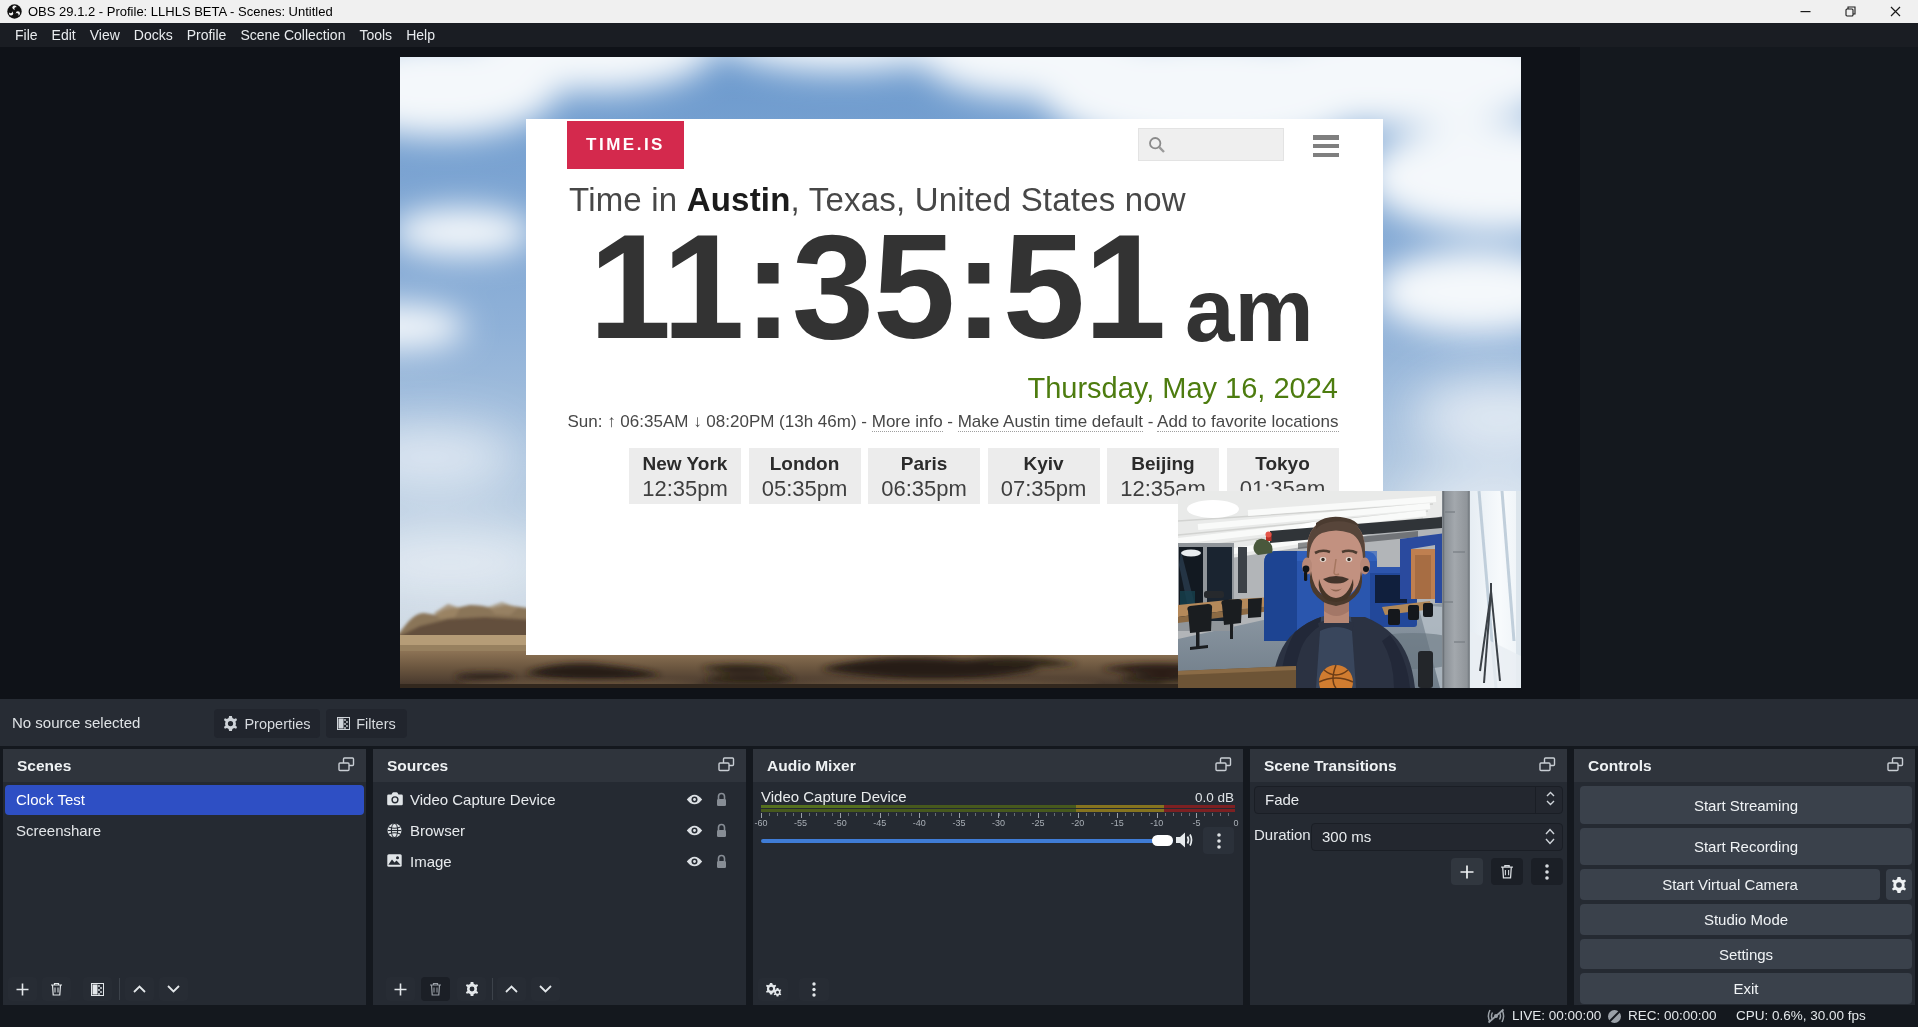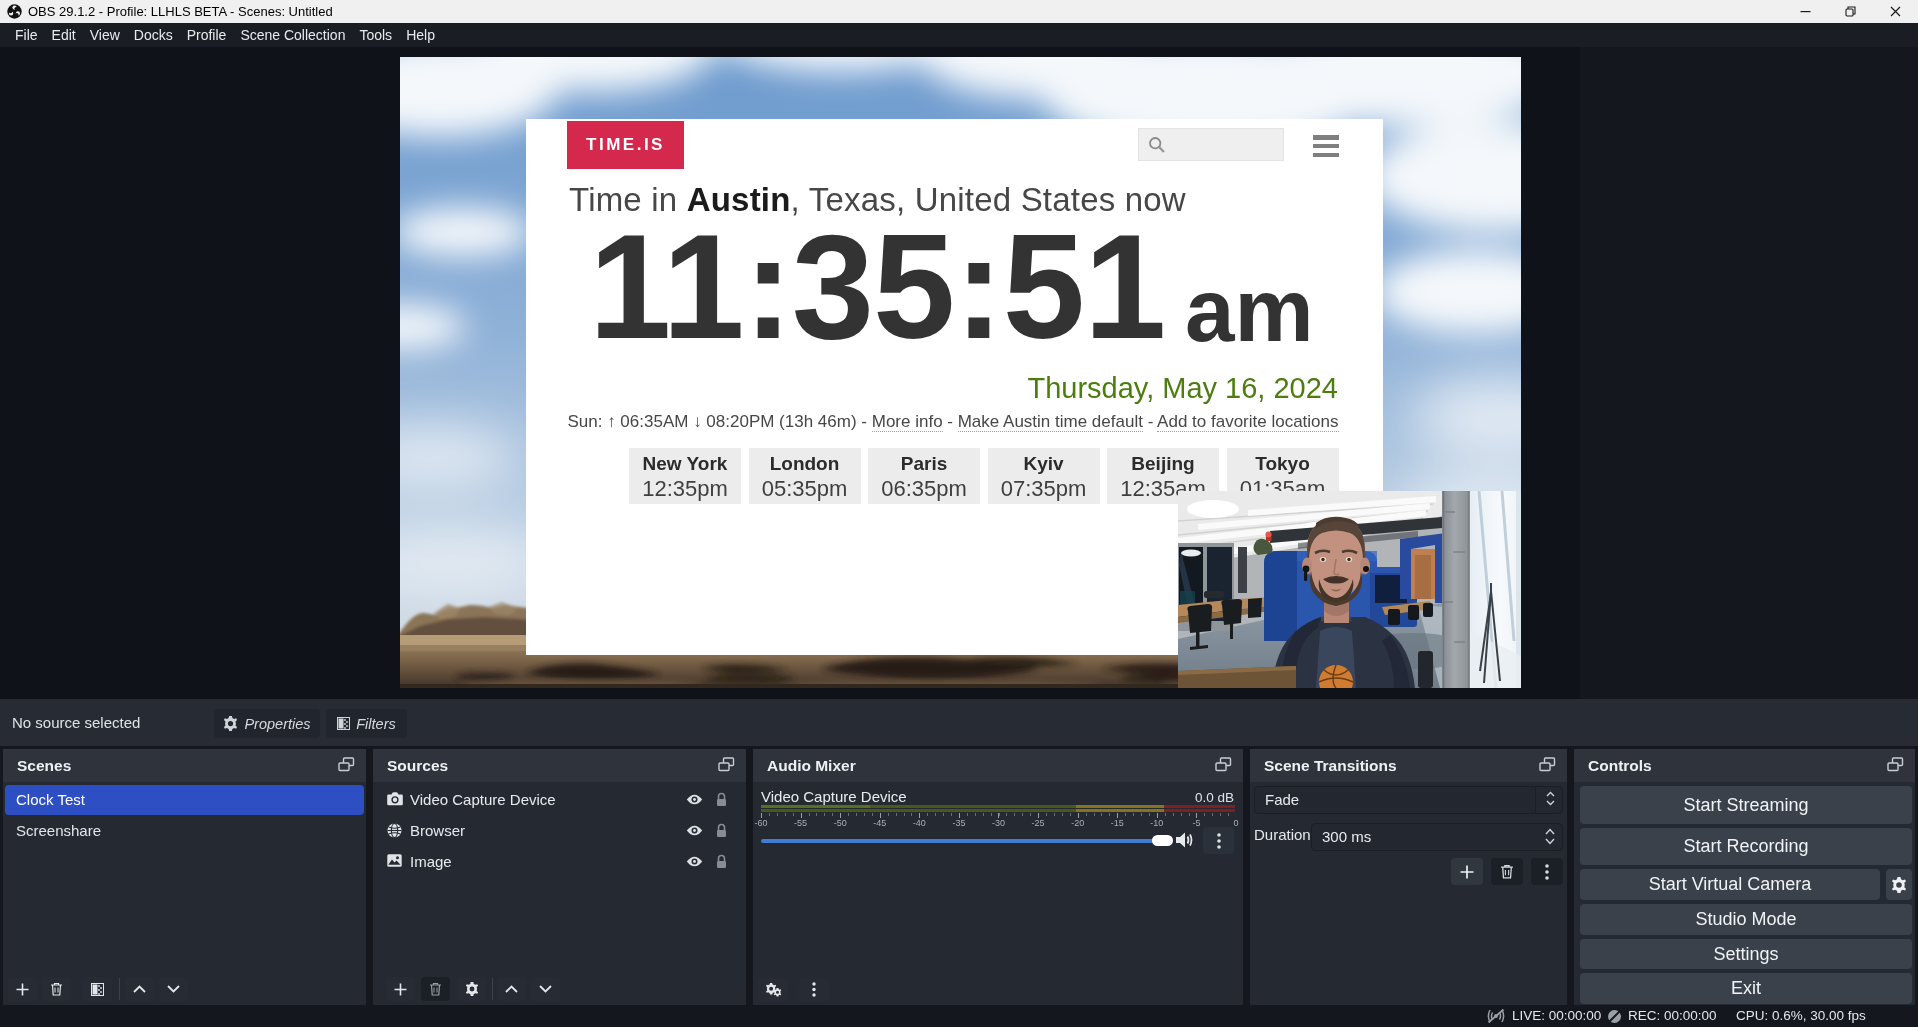--- a/index.html
+++ b/index.html
@@ -40,21 +40,21 @@
   .ti-cities { position:absolute; left:103px; top:329px; display:flex; gap:7.5px; }
   .ti-city { width:112px; height:56px; background:#ececec; text-align:center; padding-top:5px; }
   .ti-city .cname { font-size:19px; font-weight:bold; color:#2b2b2b; }
   .ti-city .ctime { font-size:22px; color:#3f3f3f; margin-top:1px; }
 
   .webcam { position:absolute; left:778px; top:434px; width:343px; height:197px; }
 
   
   .srcbar { position:absolute; left:0; top:699px; width:1918px; height:47px; background:var(--strip_bg,#272c34); }
   .srcbar .status { position:absolute; left:12px; top:0; height:47px; line-height:47px; font-size:15px; color:#dfe3e6; }
-  .tool-btn { position:absolute; top:10px; height:29px; background:#21252d; border-radius:4px; color:#d6dade; font-size:14.5px; display:flex; align-items:center; justify-content:center; gap:6px;font-style:italic; }
+  .tool-btn { position:absolute; top:10px; height:29px; background:#21252d; border-radius:4px; color:#d6dade; font-size:14.5px; display:flex; align-items:center; justify-content:center; gap:6px; }
   .tool-btn.properties { left:214px; width:106px; }
   .tool-btn.filters { left:326px; width:81px; }
 
   
   .panel { position:absolute; top:749px; height:256px; background:var(--panel_body_bg,#252a32); }
   .panel-header { position:absolute; left:0; top:0; right:0; height:33px; background:var(--panel_header_bg,#2f343c); }
   .panel-header .ptitle { position:absolute; left:14px; top:0; line-height:33px; font-size:15.5px; font-weight:bold; color:#eef1f3; }
   .dock-icon { position:absolute; right:11px; top:8px; }
 
   .panel.scenes { left:3px; width:363px; }
@@ -99,21 +99,21 @@
   .spin-arrows { position:absolute; right:7px; top:4px; display:flex; flex-direction:column; gap:3px; }
   .duration-label { position:absolute; left:4px; top:72px; width:54px; line-height:28px; font-size:15px; color:#e4e8eb; }
   .spinbox { position:absolute; left:61px; top:74px; width:252px; height:28px; background:#23272f; border:1px solid #1a1e25; border-radius:4px; }
   .spinbox .sval { position:absolute; left:10px; top:0; line-height:26px; font-size:15px; color:#e8ebee; }
   .tr-btn { position:absolute; top:109px; width:32px; height:27px; border-radius:4px; display:flex; align-items:center; justify-content:center; }
   .tr-btn.add { left:201px; background:#31373f; }
   .tr-btn.del { left:241px; background:var(--button_dark_bg,#1b1f26); }
   .tr-btn.dots { left:281px; background:var(--button_dark_bg,#1b1f26); }
 
   
-  .ctl-btn { position:absolute; left:6px; width:332px; background:var(--control_button_bg,#3a414b); border-radius:4px; color:#f0f3f5; font-size:18px; display:flex; align-items:center; justify-content:center; }
+  .ctl-btn { position:absolute; left:6px; width:332px; background:var(--control_button_bg,#3a414b); border-radius:4px; color:#f0f3f5; font-size:15px; display:flex; align-items:center; justify-content:center; }
   .ctl-gear { position:absolute; left:312px; width:26px; background:var(--control_button_bg,#3a414b); border-radius:4px; display:flex; align-items:center; justify-content:center; }
 
   
   .statusbar { position:absolute; left:0; top:1005px; width:1918px; height:22px; background:var(--statusbar_bg,#14181e); }
   .statusbar .sb-item { position:absolute; top:0; line-height:22px; font-size:13.5px; color:#e2e6e9; }
   .sb-icon { position:absolute; top:3px; }
 
   .icon { display:inline-block; line-height:0; }
 </style>
 </head>

